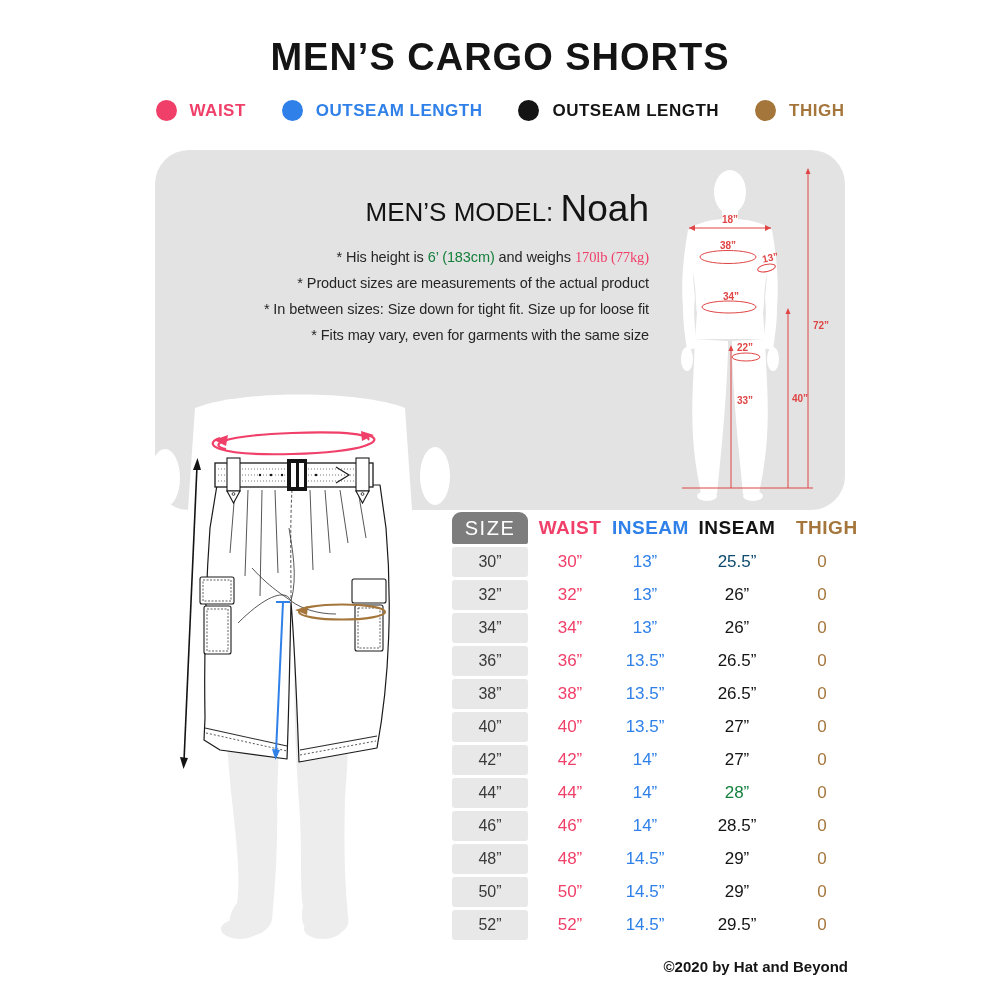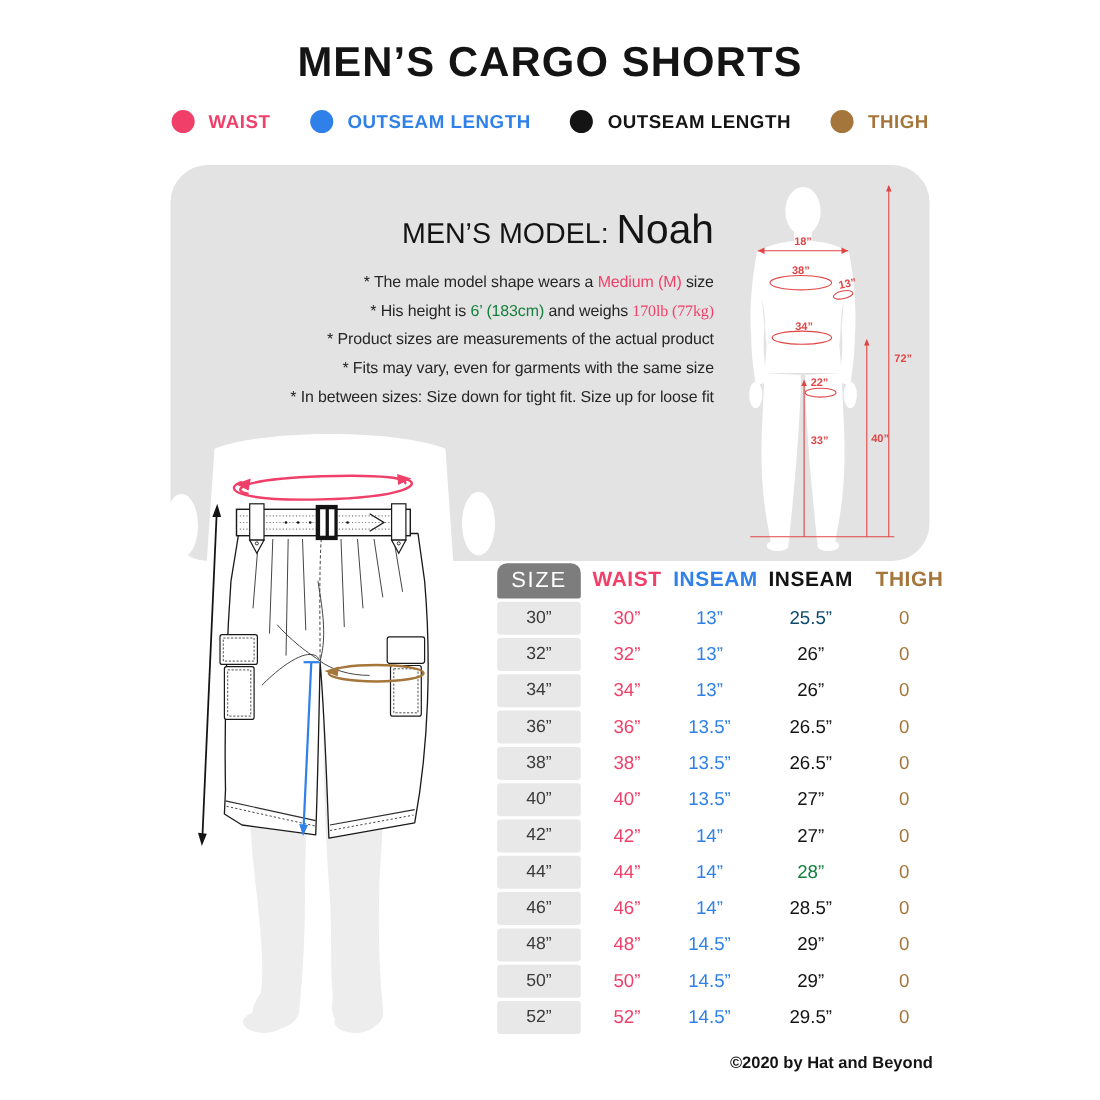--- a/index.html
+++ b/index.html
@@ -58,28 +58,25 @@
     <span class="legend-label" style="color: rgb(165, 118, 59);">THIGH</span>
   </div>
 </div>
 
 <div class="panel">
   <div class="model-info">
     <div class="model-heading">
       <span>MEN’S MODEL: </span><span class="name">Noah</span>
     </div>
     <div class="note">
-      <span>* The male model shape wears a </span><span style="color: rgb(240, 63, 104);">Medium (M)</span><span> size</span>
-    </div>
-    <div class="note">
       <span>* His height is </span><span style="color: #15803d;">6’ (183cm)</span><span> and weighs </span><span style="color: rgb(240, 63, 104); font-family: Liberation Serif, serif;">170lb (77kg)</span>
     </div>
     <div class="note">* Product sizes are measurements of the actual product</div>
+    <div class="note">* In between sizes: Size down for tight fit. Size up for loose fit</div>
     <div class="note">* Fits may vary, even for garments with the same size</div>
-    <div class="note">* In between sizes: Size down for tight fit. Size up for loose fit</div>
   </div>
 </div>
 
 <svg class="svg-abs" style="left:675px;top:163px" width="170" height="347" viewBox="0 0 170 347">
   <g fill="#ffffff">
     <ellipse cx="55" cy="29" rx="16" ry="22"></ellipse>
     <rect x="47" y="44" width="16" height="14"></rect>
     <path d="M13,67 C30,52 80,52 97,67 L92,110 C88,130 90,140 88,150 L90,176 L20,176 L22,150 C20,140 22,130 18,110 Z"></path>
     <path d="M13,67 C8,95 6,120 8,145 C8,160 10,172 12,187 L22,185 C20,165 18,150 20,135 C18,115 16,90 20,70 Z"></path>
     <path d="M97,67 C102,95 104,120 102,145 C102,160 100,172 98,187 L88,185 C90,165 92,150 90,135 C92,115 94,90 90,70 Z"></path>

